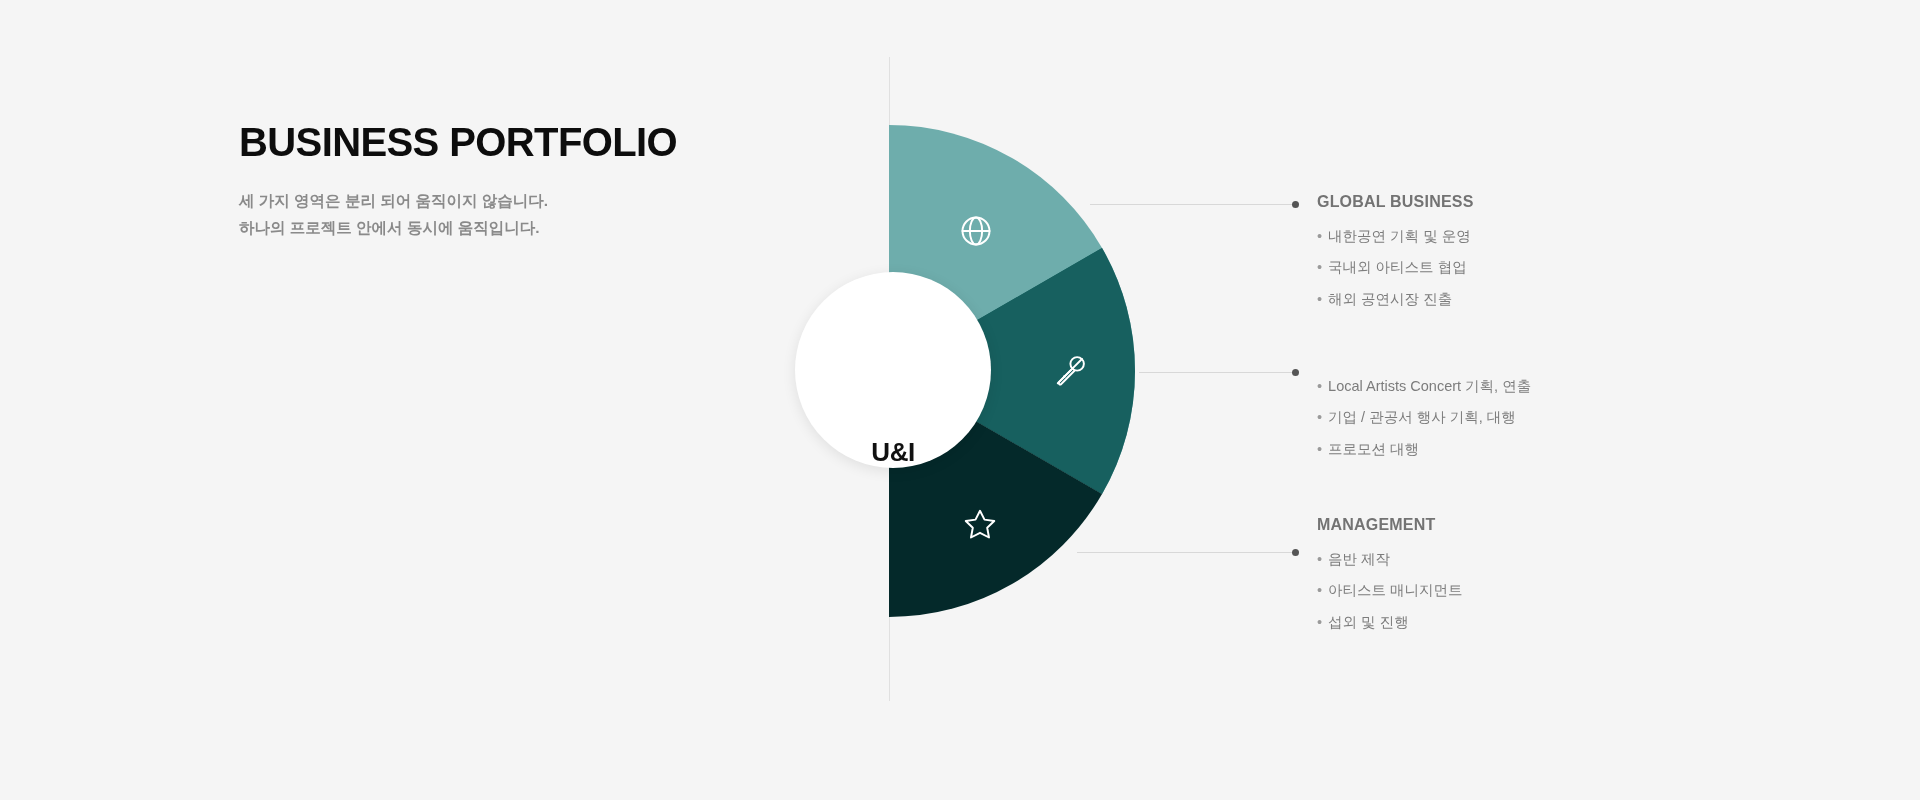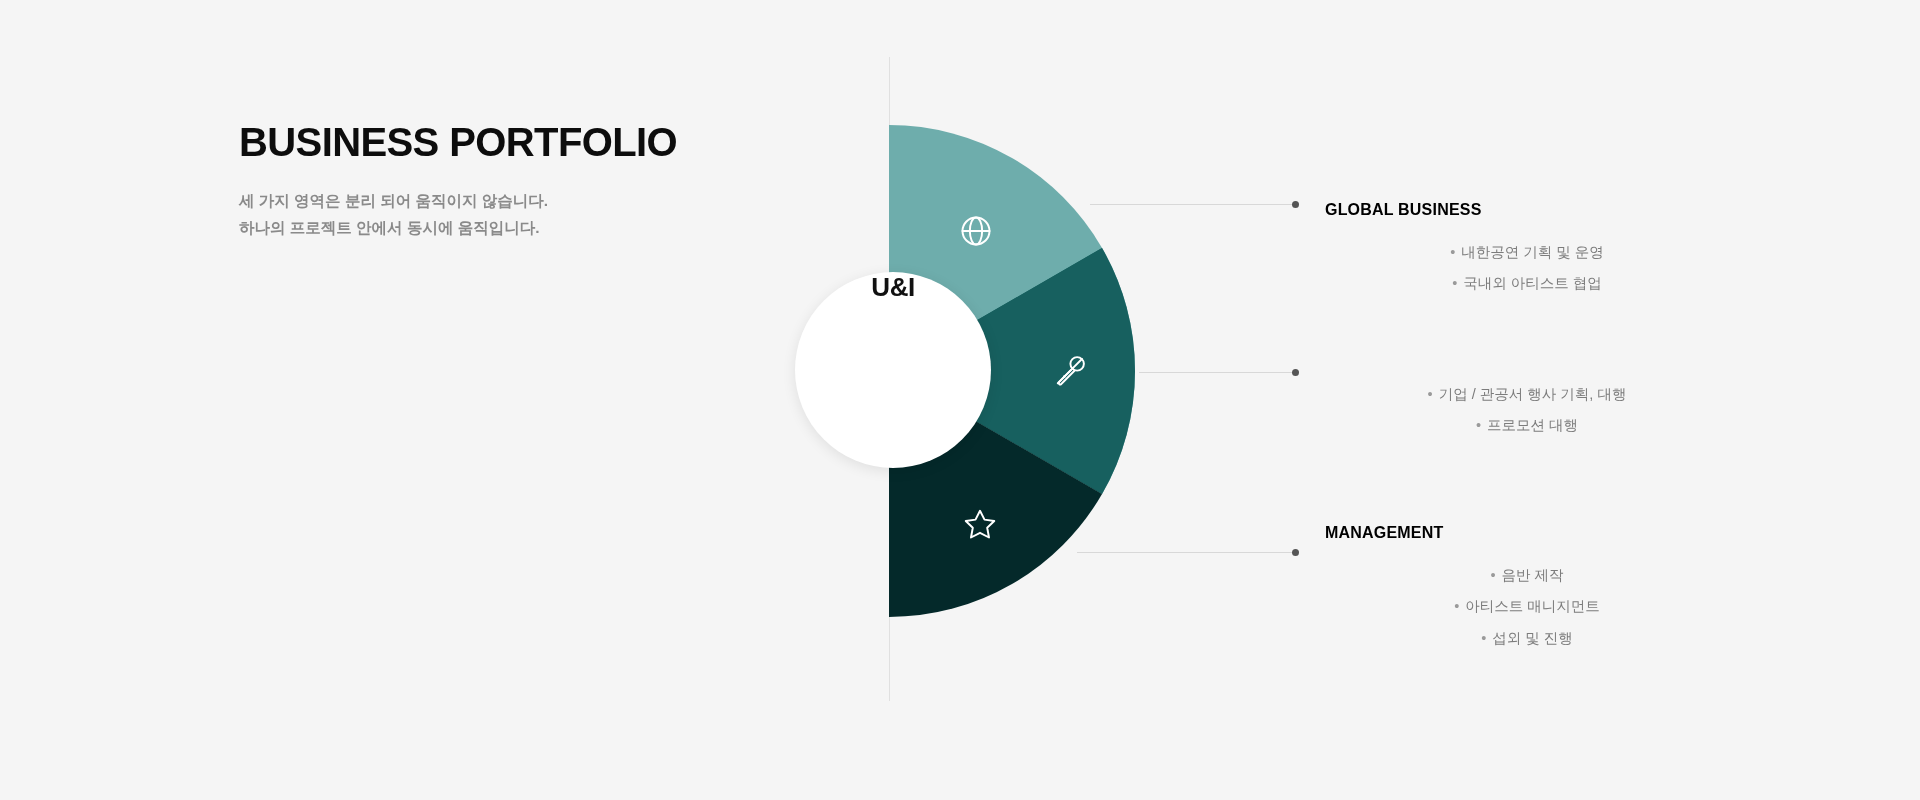--- a/index.html
+++ b/index.html
@@ -71,21 +71,21 @@
   .center-badge {
     position: absolute;
     left: 795px;
     top: 272px;
     width: 196px;
     height: 196px;
     border-radius: 50%;
     background: #ffffff;
     box-shadow: 0 3px 14px rgba(0,0,0,0.09);
     display: flex;
-    align-items: flex-start;
+    align-items: flex-end;
     justify-content: center;
   }
   .center-badge .brand {
     font-size: 26px;
     font-weight: bold;
     color: #111111;
     letter-spacing: -0.5px;
   }
 
   .seg-icon {
@@ -117,32 +117,31 @@
     background: #555555;
   }
 
   
   .group {
     position: absolute;
     left: 1317px;
     width: 420px;
   }
   .group-title {
-    margin: 8px;
+    margin: 0;
     font-size: 16px;
     font-weight: bold;
     letter-spacing: 0.2px;
-    color: #000000;
+    color: #737373;
     white-space: nowrap;
   }
   .group-list {
     list-style: none;
-    margin: 8px;
+    margin: 0;
     padding: 14px 0 0 0;
-    text-align: center;
   }
   .group-list li {
     font-size: 14.5px;
     line-height: 1.55;
     color: #7c7c7c;
     padding: 0 0 9px 0;
     white-space: nowrap;
   }
   .group-list li .bullet {
     color: #9a9a9a;
@@ -215,25 +214,27 @@
   <div class="connector-dot" style="left:1292px; top:369px;"></div>
 
   <div class="connector" style="left:1077px; top:552px; width:221px;"></div>
   <div class="connector-dot" style="left:1292px; top:549px;"></div>
 
   <div class="group g1">
     <h2 class="group-title">GLOBAL BUSINESS</h2>
     <ul class="group-list">
       <li><span class="bullet">•</span><span>내한공연 기획 및 운영</span></li>
       <li><span class="bullet">•</span><span>국내외 아티스트 협업</span></li>
+      <li><span class="bullet">•</span><span>해외 공연시장 진출</span></li>
     </ul>
   </div>
 
   <div class="group g2">
     <ul class="group-list">
+      <li><span class="bullet">•</span><span>Local Artists Concert 기획, 연출</span></li>
       <li><span class="bullet">•</span><span>기업 / 관공서 행사 기획, 대행</span></li>
       <li><span class="bullet">•</span><span>프로모션 대행</span></li>
     </ul>
   </div>
 
   <div class="group g3">
     <h2 class="group-title">MANAGEMENT</h2>
     <ul class="group-list">
       <li><span class="bullet">•</span><span>음반 제작</span></li>
       <li><span class="bullet">•</span><span>아티스트 매니지먼트</span></li>

